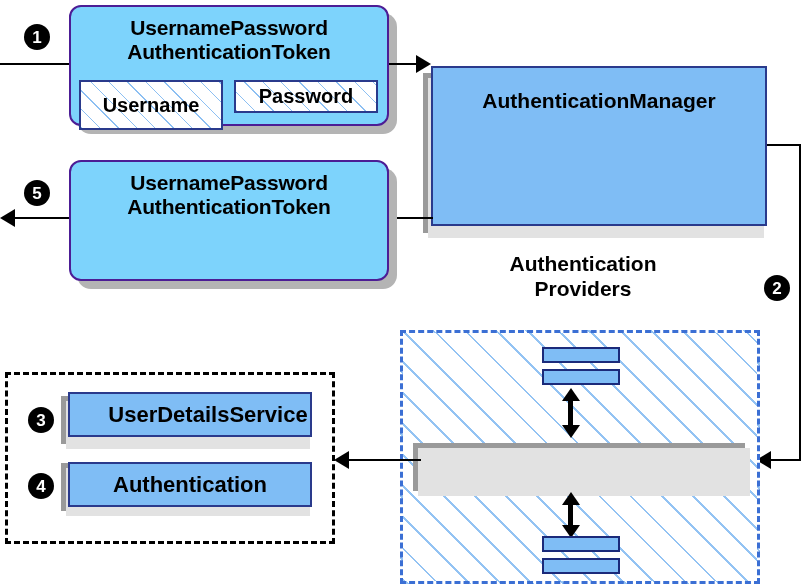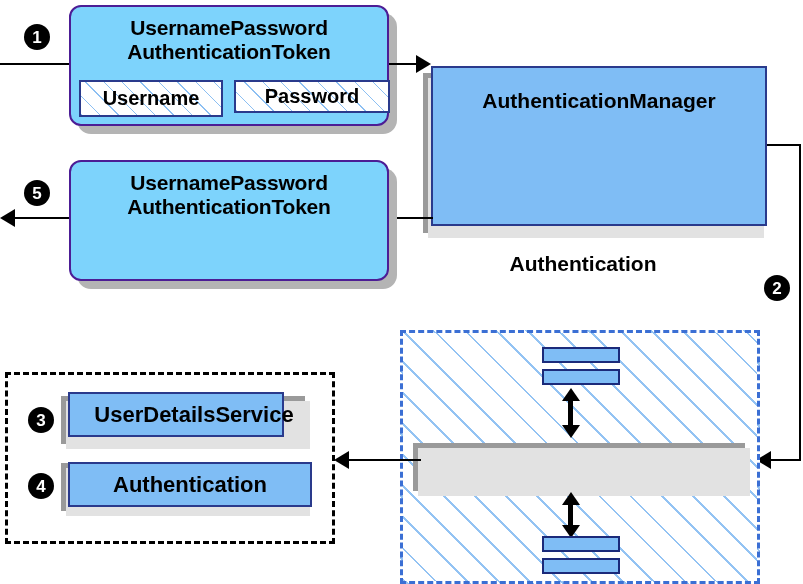--- a/index.html
+++ b/index.html
@@ -216,25 +216,25 @@
 
   <div class="badge" style="left:24px; top:24px;">1</div>
 
   <div class="token-shadow" style="left:77px; top:13px; width:320px; height:121px;"></div>
 
   <div class="token-box" style="left:69px; top:5px; width:320px; height:121px;">
     <div class="token-title" style="top:9px;">UsernamePassword</div>
     <div class="token-title" style="top:33px;">AuthenticationToken</div>
   </div>
 
-  <div class="hatch-field" style="left:79px; top:80px; width:144px; height:37px;">
+  <div class="hatch-field" style="left:79px; top:80px; width:144px; height:50px;">
     <span>Username</span>
   </div>
 
-  <div class="hatch-field" style="left:234px; top:80px; width:156px; height:33px;">
+  <div class="hatch-field" style="left:234px; top:80px; width:144px; height:33px;">
     <span>Password</span>
   </div>
 
   <div class="line-h" style="left:389px; top:63px; width:35px;"></div>
   <div class="arrow-r" style="left:416px; top:55px;"></div>
 
   <div class="shadow-dark" style="left:423px; top:73px; width:336px; height:160px;"></div>
   <div class="shadow-light" style="left:428px; top:78px; width:336px; height:160px;"></div>
 
   <div class="am-box" style="left:431px; top:66px; width:336px; height:160px;">
@@ -244,20 +244,21 @@
 
   <div class="line-h" style="left:767px; top:144px; width:34px;"></div>
   <div class="line-v" style="left:799px; top:144px; height:317px;"></div>
   <div class="line-h" style="left:771px; top:459px; width:30px;"></div>
   <div class="arrow-l" style="left:756px; top:451px;"></div>
 
   <div class="badge" style="left:764px; top:275px;">2</div>
 
   <div class="caption" style="left:480px; top:251px; width:206px;">
     <div>Authentication</div>
+    <div>Providers</div>
   </div>
 
   <div class="dashed-hatch" style="left:400px; top:330px; width:360px; height:254px;"></div>
 
   <div class="stack-bar" style="left:542px; top:347px; width:78px; height:16px;"></div>
   <div class="stack-bar" style="left:542px; top:369px; width:78px; height:16px;"></div>
 
   <div class="dbl-arrow-stem" style="left:568px; top:396px; height:34px;"></div>
   <div class="arrow-u" style="left:562px; top:388px;"></div>
   <div class="arrow-d" style="left:562px; top:425px;"></div>
@@ -276,21 +277,21 @@
   <div class="line-h" style="left:349px; top:459px; width:72px;"></div>
   <div class="arrow-l" style="left:334px; top:451px;"></div>
 
   <div class="dotted-box" style="left:5px; top:372px; width:330px; height:172px;"></div>
 
   <div class="badge" style="left:28px; top:407px;">3</div>
 
   <div class="shadow-dark" style="left:61px; top:396px; width:244px; height:48px;"></div>
   <div class="shadow-light" style="left:66px; top:401px; width:244px; height:48px;"></div>
 
-  <div class="rect-box" style="left:68px; top:392px; width:216px; height:45px;padding-left:36px;">
+  <div class="rect-box" style="left:68px; top:392px; width:244px; height:45px;padding-left:36px;">
     <span>UserDetailsService</span>
   </div>
 
   <div class="badge" style="left:28px; top:473px;">4</div>
 
   <div class="shadow-dark" style="left:61px; top:463px; width:244px; height:48px;"></div>
   <div class="shadow-light" style="left:66px; top:468px; width:244px; height:48px;"></div>
 
   <div class="rect-box" style="left:68px; top:462px; width:244px; height:45px;">
     <span>Authentication</span>

